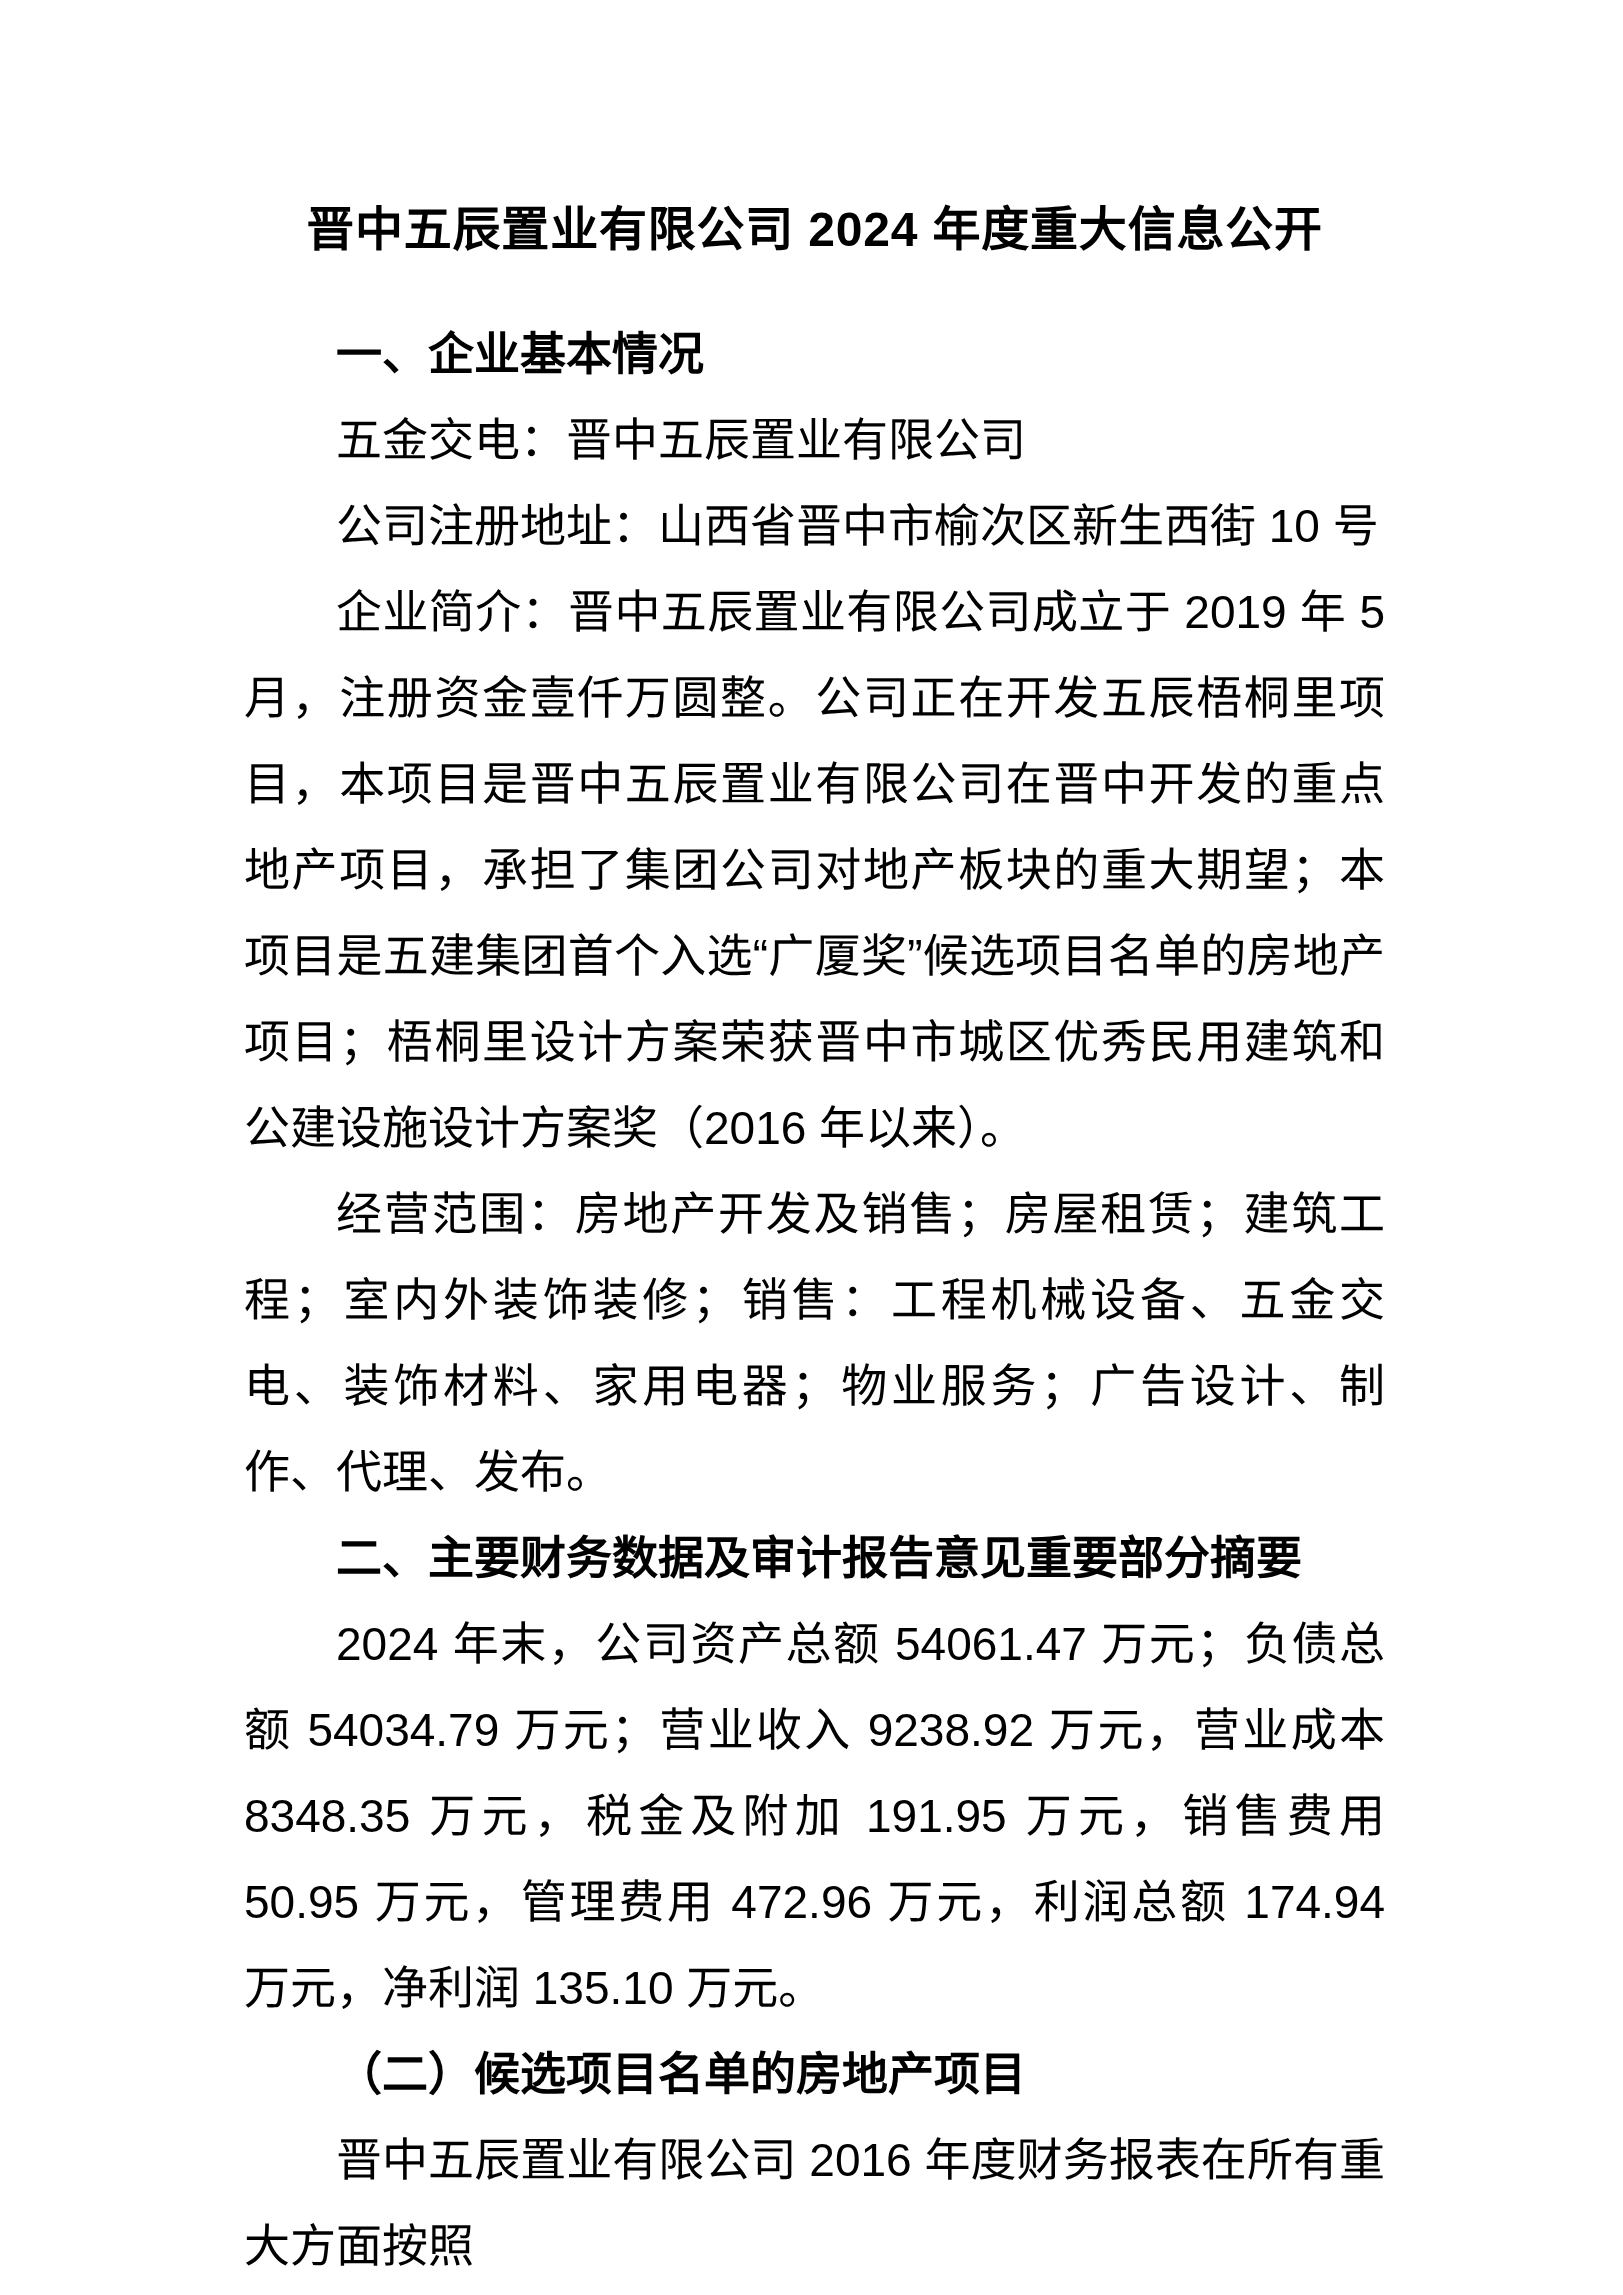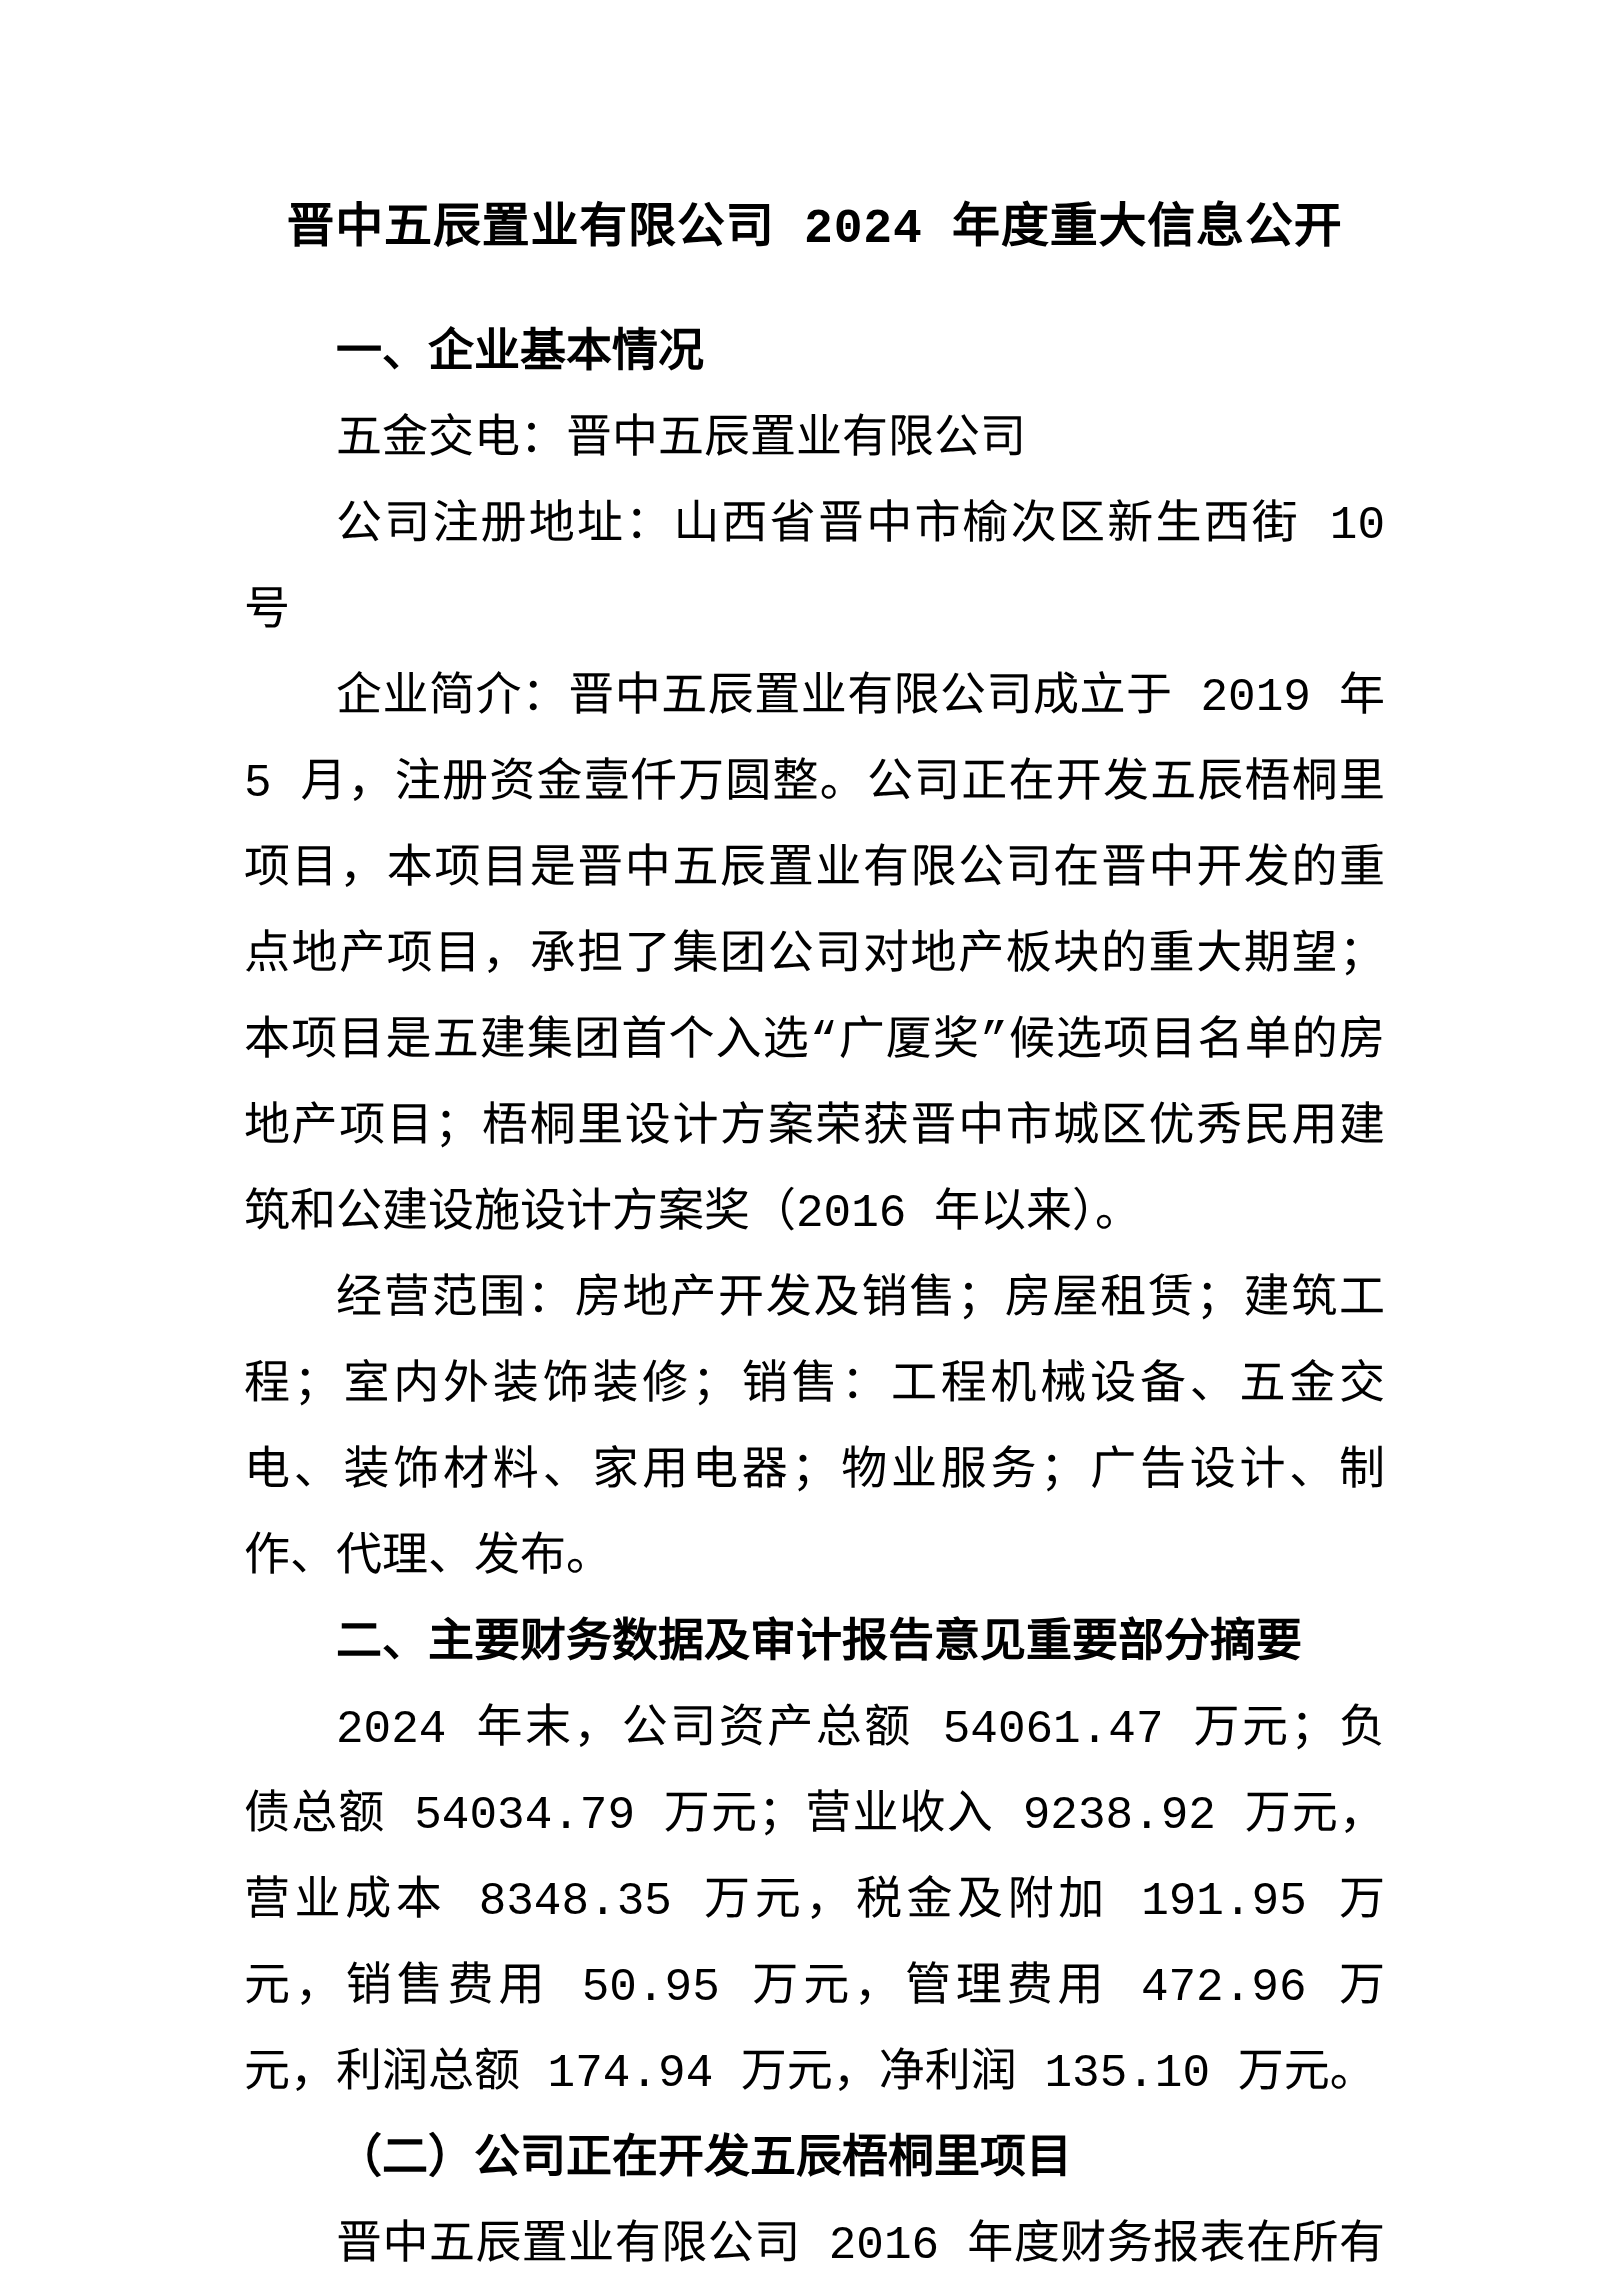--- a/index.html
+++ b/index.html
@@ -8,21 +8,21 @@
     background: #ffffff;
   }
   .page {
     position: relative;
     width: 1623px;
     height: 2295px;
     box-sizing: border-box;
     background: #ffffff;
     color: #000000;
     padding: 200px 238px 0 244px;
-    font-family: Liberation Mono, monospace;
+    font-family: Liberation Sans, sans-serif;
     overflow: hidden;
   }
   .doc-title {
     margin: 0 0 52px 0;
     font-size: 48px;
     line-height: 59px;
     font-weight: bold;
     text-align: center;
     letter-spacing: 0.8px;
   }
@@ -44,17 +44,17 @@
 <div class="page">
   <h1 class="doc-title">晋中五辰置业有限公司 2024 年度重大信息公开</h1>
   <div>
       <p class="para heading">一、企业基本情况</p>
       <p class="para">五金交电：晋中五辰置业有限公司</p>
       <p class="para">公司注册地址：山西省晋中市榆次区新生西街 10 号</p>
       <p class="para">企业简介：晋中五辰置业有限公司成立于 2019 年 5 月，注册资金壹仟万圆整。公司正在开发五辰梧桐里项目，本项目是晋中五辰置业有限公司在晋中开发的重点地产项目，承担了集团公司对地产板块的重大期望；本项目是五建集团首个入选“广厦奖”候选项目名单的房地产项目；梧桐里设计方案荣获晋中市城区优秀民用建筑和公建设施设计方案奖（2016 年以来）。</p>
       <p class="para">经营范围：房地产开发及销售；房屋租赁；建筑工程；室内外装饰装修；销售：工程机械设备、五金交电、装饰材料、家用电器；物业服务；广告设计、制作、代理、发布。</p>
       <p class="para heading">二、主要财务数据及审计报告意见重要部分摘要</p>
       <p class="para">2024 年末，公司资产总额 54061.47 万元；负债总额 54034.79 万元；营业收入 9238.92 万元，营业成本 8348.35 万元，税金及附加 191.95 万元，销售费用 50.95 万元，管理费用 472.96 万元，利润总额 174.94 万元，净利润 135.10 万元。</p>
-      <p class="para heading">（二）公司正在开发五辰梧桐里项目</p>
+      <p class="para heading">（二）候选项目名单的房地产项目</p>
       <p class="para">晋中五辰置业有限公司 2016 年度财务报表在所有重大方面按照</p>
     </div>
 </div>
 
 
 </body></html>

